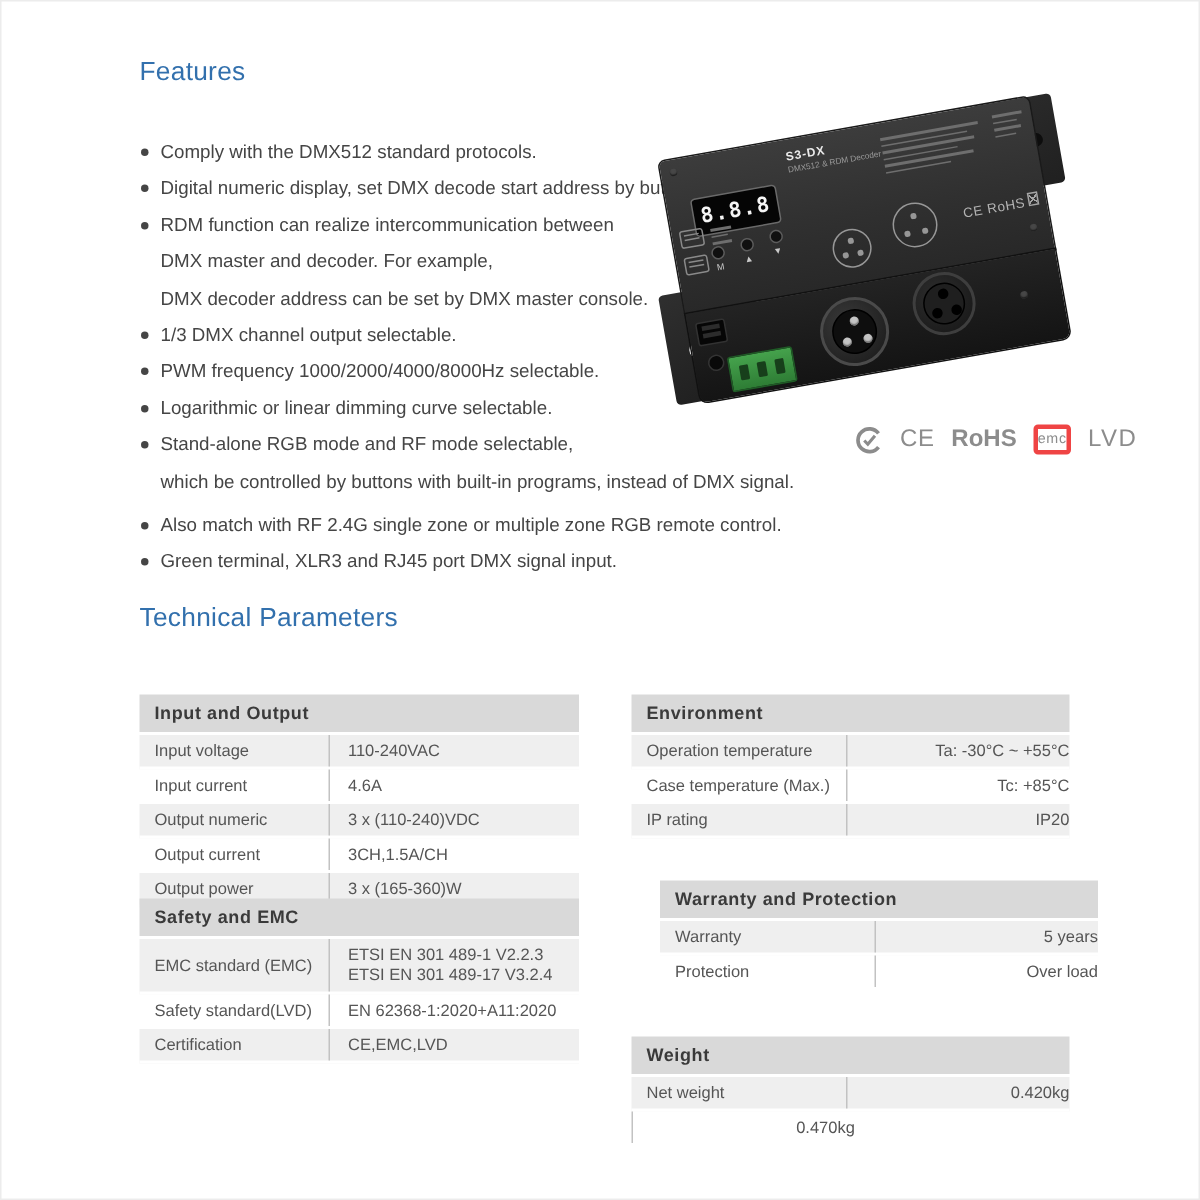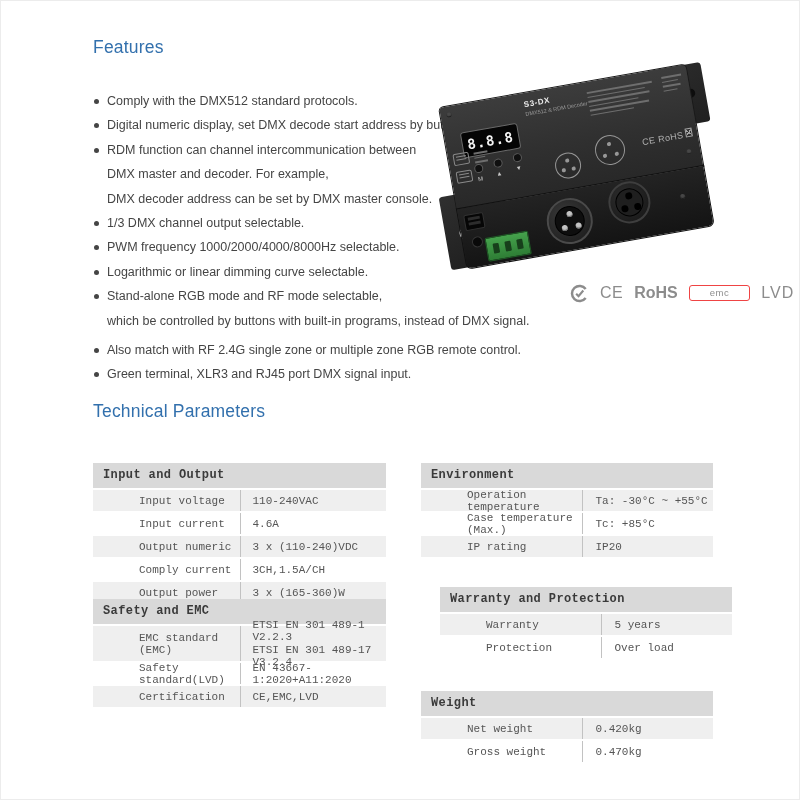--- a/index.html
+++ b/index.html
@@ -14,34 +14,34 @@
   
   .features-list { position:absolute; left:93px; top:88px; width:360px; }
   .feat-line { position:relative; color:#454545; font-size:12.5px; line-height:24.4px; padding-left:13px; white-space:nowrap; }
   .feat-line.bullet::before { content:""; position:absolute; left:0; top:10px; width:5px; height:5px; border-radius:50%; background:#454545; }
   .feat-line.gap { margin-top:5px; }
 
   
   .certs { position:absolute; left:569px; top:279px; height:26px; display:flex; align-items:center; gap:11px; color:#8c8c8c; }
   .cert-text { font-size:16px; letter-spacing:.5px; }
   .cert-rohs { font-weight:bold; letter-spacing:0; }
-  .cert-emc { font-size:9.5px; border:1px solid #ef4444; border-radius:3px; padding:1px 20px 2px; letter-spacing:.5px; }
+  .cert-emc { font-size:9.5px; border:3px solid #ef4444; border-radius:3px; padding:1px 0 2px; letter-spacing:.5px; }
   .cert-lvd { font-weight:400; letter-spacing:1px; }
 
   
-  .ptable { position:absolute;font-family:Liberation Mono, monospace; }
+  .ptable { position:absolute; }
   .ptable-header { background:#d9d9d9; color:#3a3a3a; font-weight:bold; font-size:12px; letter-spacing:.4px; height:25px; line-height:25px; padding-left:10px; margin-bottom:2px; }
-  .prow { display:flex; height:23px; border-bottom:2px solid #fff; background:#fff;padding-left:36px; }
+  .prow { display:flex; height:23px; border-bottom:2px solid #fff; background:#fff; }
   .prow.alt { background:#efefef; }
   .prow.tall { height:37px; }
   .pcell { font-size:11px; color:#555; display:flex; flex-direction:column; justify-content:center; }
   .pcell.lab { padding-left:10px; }
   .pcell.val { border-left:1px solid #c2c2c2; padding-left:12px; }
   .lt .pcell.lab { width:43%; } .lt .pcell.val { width:57%; }
-  .rt .pcell.lab { width:49%; } .rt .pcell.val { width:51%; }
+  .rt .pcell.lab { width:49%; } .rt .pcell.val { width:51%;text-align:right; }
   #tbl-input  { left:92px;  top:462px; width:293px; }
   #tbl-safety { left:92px;  top:598px; width:293px; }
   #tbl-env    { left:420px; top:462px; width:292px; }
   #tbl-warr   { left:439px; top:586px; width:292px; }
   #tbl-weight { left:420px; top:690px; width:292px; }
   .v2 { line-height:12.5px; }
 
   
   .device { position:absolute; left:437px; top:58px; width:285px; height:215px; }
   .device-rot { position:absolute; left:14px; top:26px; width:250px; height:170px; transform:rotate(-10deg); }
@@ -84,21 +84,21 @@
 </head>
 <body>
 
 <div class="page">
 
   <div class="section-title" id="features-title">Features</div>
 
   <div class="features-list">
     <div class="feat-line bullet">Comply with the DMX512 standard protocols.</div>
     <div class="feat-line bullet">Digital numeric display, set DMX decode start address by buttons.</div>
-    <div class="feat-line bullet">RDM function can channel intercommunication between</div>
+    <div class="feat-line bullet">RDM function can realize intercommunication between</div>
     <div class="feat-line">DMX master and decoder. For example,</div>
     <div class="feat-line">DMX decoder address can be set by DMX master console.</div>
     <div class="feat-line bullet">1/3 DMX channel output selectable.</div>
     <div class="feat-line bullet">PWM frequency 1000/2000/4000/8000Hz selectable.</div>
     <div class="feat-line bullet">Logarithmic or linear dimming curve selectable.</div>
     <div class="feat-line bullet">Stand-alone RGB mode and RF mode selectable,</div>
     <div class="feat-line">which be controlled by buttons with built-in programs, instead of DMX signal.</div>
     <div class="feat-line bullet gap">Also match with RF 2.4G single zone or multiple zone RGB remote control.</div>
     <div class="feat-line bullet">Green terminal, XLR3 and RJ45 port DMX signal input.</div>
   </div>
@@ -221,41 +221,41 @@
     </div>
     <div class="prow">
       <div class="pcell lab">Input current</div>
       <div class="pcell val">4.6A</div>
     </div>
     <div class="prow alt">
       <div class="pcell lab">Output numeric</div>
       <div class="pcell val">3 x (110-240)VDC</div>
     </div>
     <div class="prow">
-      <div class="pcell lab">Comply current</div>
+      <div class="pcell lab">Output current</div>
       <div class="pcell val">3CH,1.5A/CH</div>
     </div>
     <div class="prow alt">
       <div class="pcell lab">Output power</div>
       <div class="pcell val">3 x (165-360)W</div>
     </div>
   </div>
 
   <div class="ptable lt" id="tbl-safety">
     <div class="ptable-header">Safety and EMC</div>
     <div class="prow alt tall">
       <div class="pcell lab">EMC standard (EMC)</div>
       <div class="pcell val">
         <div class="v2">ETSI EN 301 489-1 V2.2.3</div>
         <div class="v2">ETSI EN 301 489-17 V3.2.4</div>
       </div>
     </div>
     <div class="prow">
       <div class="pcell lab">Safety standard(LVD)</div>
-      <div class="pcell val">EN 43667-1:2020+A11:2020</div>
+      <div class="pcell val">EN 62368-1:2020+A11:2020</div>
     </div>
     <div class="prow alt">
       <div class="pcell lab">Certification</div>
       <div class="pcell val">CE,EMC,LVD</div>
     </div>
   </div>
 
   <div class="ptable rt" id="tbl-env">
     <div class="ptable-header">Environment</div>
     <div class="prow alt">
@@ -284,18 +284,17 @@
     </div>
   </div>
 
   <div class="ptable rt" id="tbl-weight">
     <div class="ptable-header">Weight</div>
     <div class="prow alt">
       <div class="pcell lab">Net weight</div>
       <div class="pcell val">0.420kg</div>
     </div>
     <div class="prow">
-      <div class="pcell lab">Gross weight</div>
       <div class="pcell val">0.470kg</div>
     </div>
   </div>
 
 </div>
 
 </body></html>

